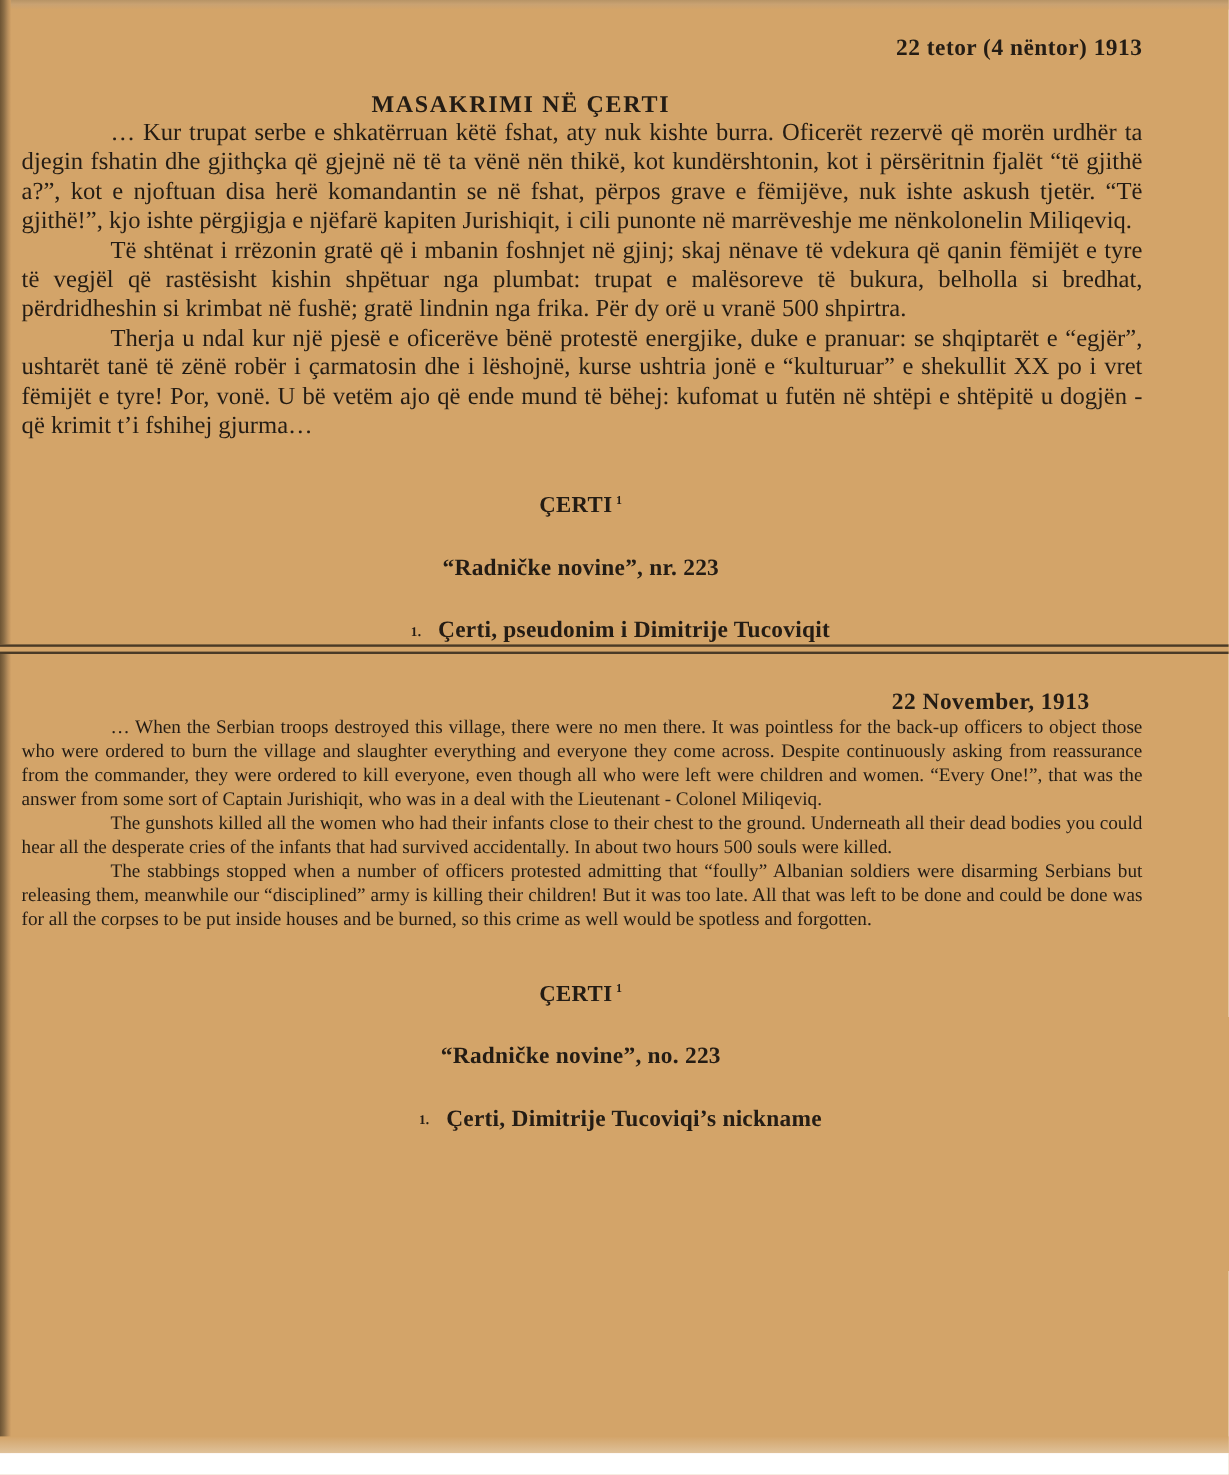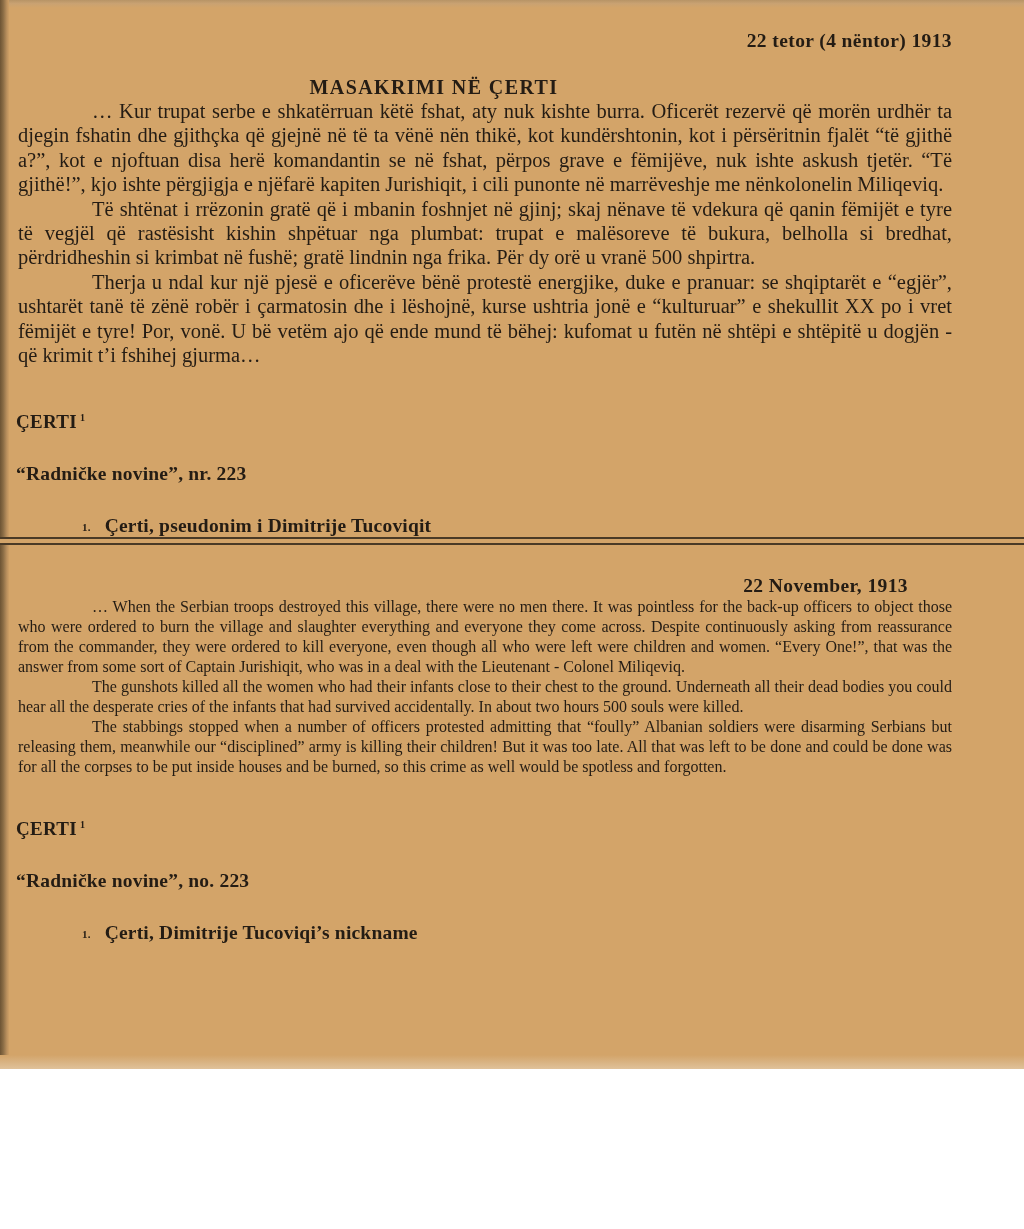--- a/index.html
+++ b/index.html
@@ -4,21 +4,21 @@
 <style>
   html, body {
     margin: 0;
     padding: 0;
     background: #ffffff;
   }
 
   .page {
     position: relative;
     width: 1024px;
-    height: 1069px;
+    height: 1211px;
     background: #d3a469;
     overflow: hidden;
     font-family: "Liberation Serif", "DejaVu Serif", serif;
     color: #241c14;
     box-sizing: border-box;
   }
 
   
   .edge-left {
     position: absolute;
@@ -99,20 +99,21 @@
     text-indent: 74px;
   }
 
   .section-en .body-block {
     font-size: 16px;
     line-height: 1.245;
   }
 
   .sig-block {
     margin-top: 44px;
+    text-align: center;
   }
   .section-en .sig-block {
     margin-top: 42px;
   }
 
   .sig-name {
     font-weight: bold;
     font-size: 19px;
     letter-spacing: 0.3px;
   }

